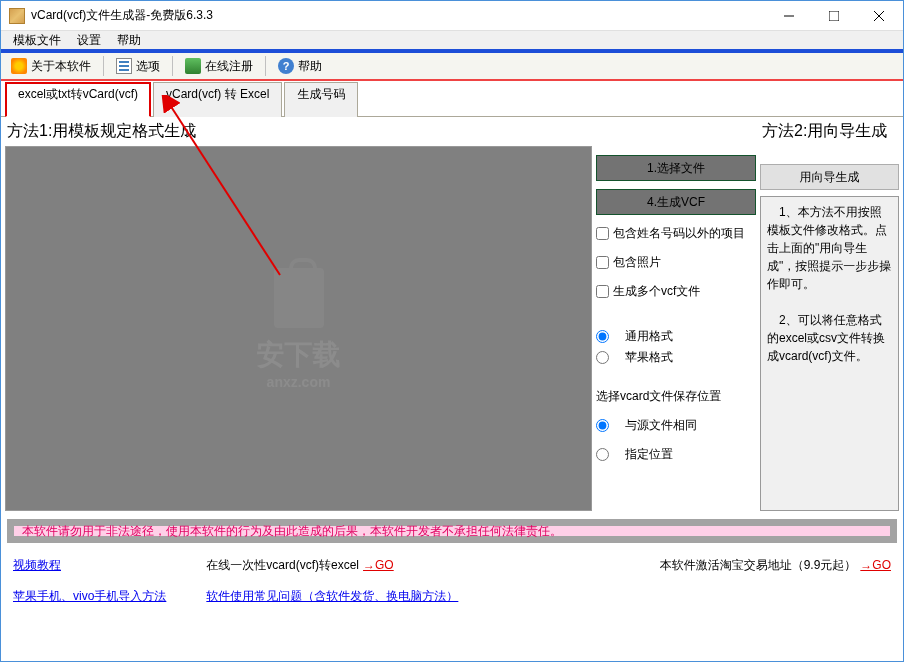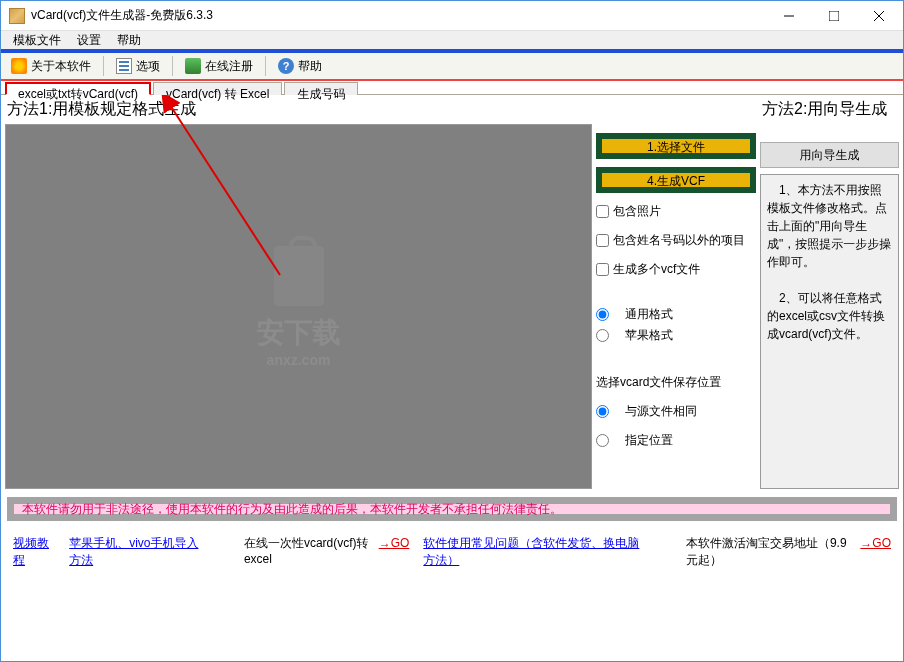--- a/index.html
+++ b/index.html
@@ -13,44 +13,44 @@
 .menu-item { padding: 2px 8px; cursor: pointer; font-size: 12px; }
 .toolbar { height: 28px; background: #f5f5f0; display: flex; align-items: center; padding: 0 4px; border-bottom: 2px solid #ef4444; gap: 2px; }
 .tool-btn { display: flex; align-items: center; padding: 2px 6px; cursor: pointer; gap: 4px; }
 .tool-sep { width: 1px; height: 20px; background: #c0c0c0; margin: 0 4px; }
 .tool-icon { width: 16px; height: 16px; display: inline-block; }
 .icon-about { background: radial-gradient(circle, #ffcc00 30%, #ff8800 70%); border-radius: 2px; }
 .icon-options { background: #fff; border: 1px solid #888; position: relative; }
 .icon-options::after { content: ""; position: absolute; top: 2px; left: 2px; right: 2px; height: 2px; background: #4080c0; box-shadow: 0 4px 0 #4080c0, 0 8px 0 #4080c0; }
 .icon-register { background: linear-gradient(#60c060, #308030); border-radius: 2px; }
 .icon-help { background: #4080d0; border-radius: 50%; color: #fff; text-align: center; line-height: 16px; font-weight: bold; font-size: 11px; }
-.tabs { height: 14px; display: flex; border-bottom: 1px solid #aca899; padding-left: 4px; }
+.tabs { height: 36px; display: flex; border-bottom: 1px solid #aca899; padding-left: 4px; }
 .tab { padding: 3px 12px; border: 1px solid #aca899; border-bottom: none; background: #f0f0f0; margin-right: 2px; cursor: pointer; font-size: 12px; position: relative; top: 1px; }
 .tab.active { background: #fff; border: 2px solid #e00000; border-bottom: 1px solid #fff; padding: 2px 11px; }
 .content { display: flex; height: 398px; padding: 4px; gap: 4px; }
 .left-area { flex: 1; display: flex; flex-direction: column; }
 .method-label { font-size: 16px; margin-bottom: 4px; padding-left: 2px; }
 .preview-box { flex: 1; background: #808080; border: 1px solid #999; position: relative; }
 .watermark { position: absolute; top: 50%; left: 50%; transform: translate(-50%, -50%); color: #959595; font-size: 28px; font-weight: bold; opacity: 0.6; text-align: center; }
 .watermark-sub { font-size: 14px; }
 .watermark-icon { width: 50px; height: 60px; background: #959595; margin: 0 auto 8px; border-radius: 4px; position: relative; opacity: 0.5; }
 .watermark-icon::before { content: ""; position: absolute; top: -10px; left: 15px; width: 20px; height: 12px; border: 4px solid #959595; border-bottom: none; border-radius: 10px 10px 0 0; }
 .mid-area { width: 160px; display: flex; flex-direction: column; gap: 8px; padding-top: 34px; }
-.action-btn { height: 26px; border: 6px solid #14532d; background: #eab308; cursor: pointer; font-size: 12px; }
+.action-btn { height: 26px; border: 1px solid #14532d; background: #737373; cursor: pointer; font-size: 12px; }
 .checkbox-row { display: flex; align-items: center; gap: 4px; font-size: 12px; padding: 2px 0; }
 .checkbox-row input { margin: 0; }
 .radio-group { margin-top: 16px; }
 .radio-row { display: flex; align-items: center; gap: 16px; font-size: 12px; padding: 2px 0; }
-.group-label { font-size: 12px; margin-top: 20px; margin-bottom: 2px; }
+.group-label { font-size: 12px; margin-top: 12px; margin-bottom: 2px; }
 .right-area { width: 139px; display: flex; flex-direction: column; }
 .wizard-btn { height: 26px; border: 1px solid #adadad; background: #e1e1e1; cursor: pointer; font-size: 12px; margin-bottom: 6px; margin-top: 18px; }
 .wizard-desc { flex: 1; border: 1px solid #999; background: #f0f0f0; padding: 6px; font-size: 12px; line-height: 1.5; }
 .warning-bar { height: 24px; background: #ffd0e8; border: 7px solid #a3a3a3; display: flex; align-items: center; padding: 0 8px; color: #e00060; font-size: 12px; margin: 4px 6px; }
 .bottom-links { padding: 10px 12px; display: flex; gap: 40px; font-size: 12px; }
-.link-col { display: flex; flex-direction: row; gap: 14px; }
+.link-col { display: flex; flex-direction: column; gap: 14px; }
 .link { color: #0000ee; text-decoration: underline; cursor: pointer; }
 .go-link { color: #e00000; text-decoration: underline; cursor: pointer; margin-left: 4px; }
 .link-row { display: flex; align-items: baseline; }
 svg.arrow { position: absolute; top: 95px; left: 20px; width: 280px; height: 200px; pointer-events: none; z-index: 50; }
 </style>
 </head>
 <body>
 
 <div class="titlebar">
   <div class="titlebar-icon"></div>
@@ -119,25 +119,25 @@
         <div class="watermark-sub">anxz.com</div>
       </div>
     </div>
   </div>
 
   <div class="mid-area">
     <button class="action-btn">1.选择文件</button>
     <button class="action-btn">4.生成VCF</button>
     <label class="checkbox-row">
       <input type="checkbox" style="">
-      <span>包含照片</span>
+      <span>包含姓名号码以外的项目</span>
     </label>
     <label class="checkbox-row">
       <input type="checkbox" style="">
-      <span>包含姓名号码以外的项目</span>
+      <span>包含照片</span>
     </label>
     <label class="checkbox-row">
       <input type="checkbox" style="">
       <span>生成多个vcf文件</span>
     </label>
     <div class="radio-group">
       <label class="radio-row">
         <input type="radio" name="fmt" checked="" style="">
         <span>通用格式</span>
       </label>

